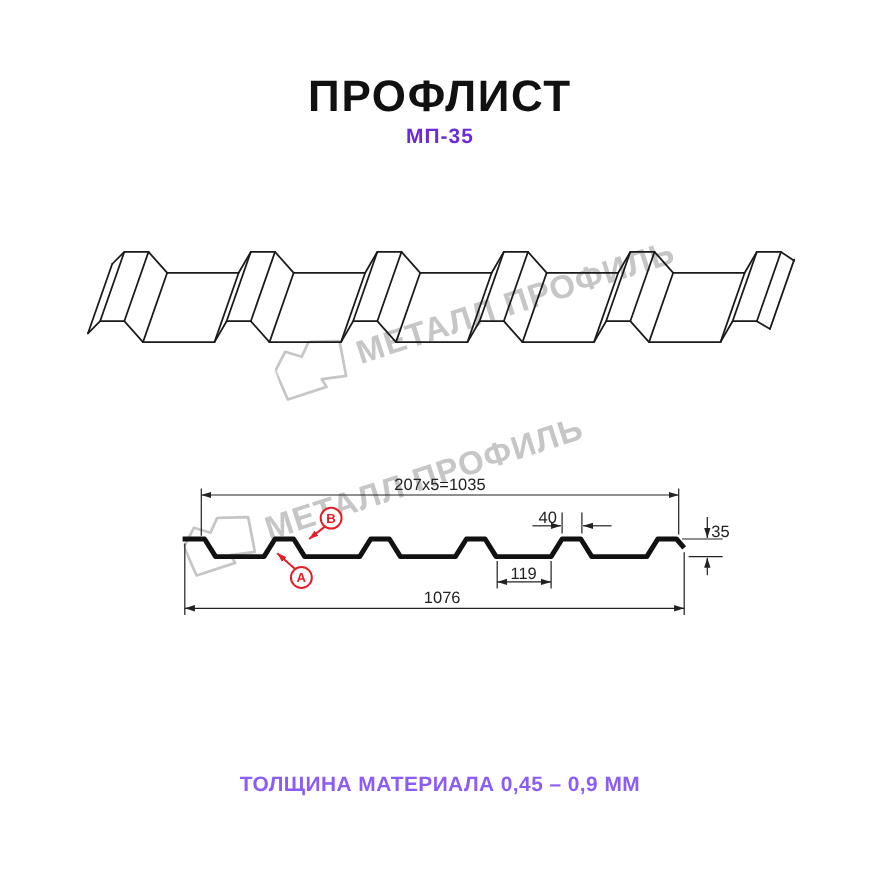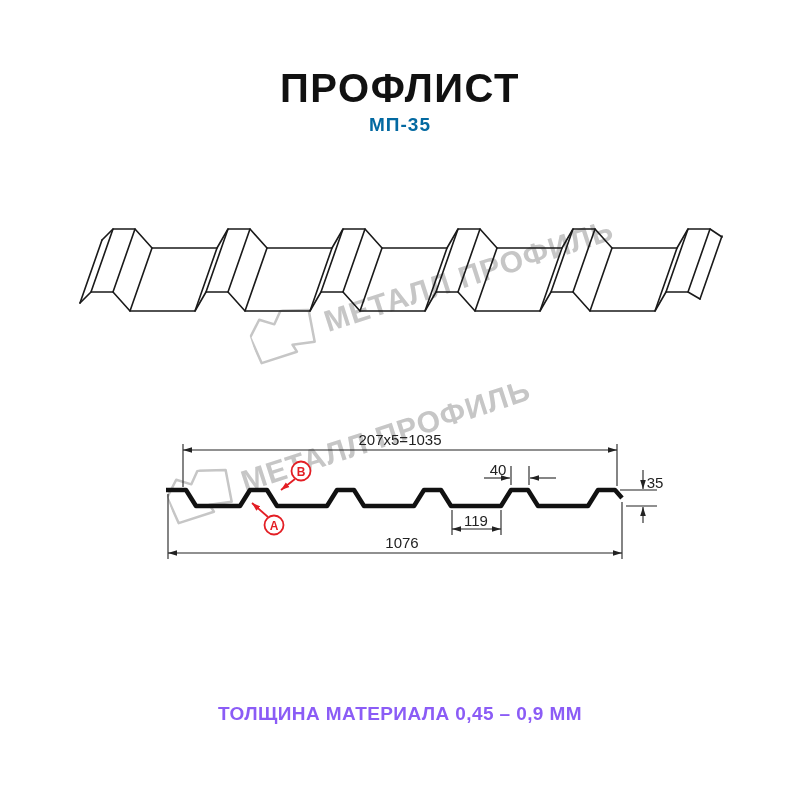--- a/index.html
+++ b/index.html
@@ -6,21 +6,21 @@
   .canvas{
     position:relative;width:800px;height:800px;background:#ffffff;overflow:hidden;
     font-family:"Liberation Sans", sans-serif;color:#1a1a1a;
   }
   .page-title{
     position:absolute;left:0;top:66px;width:800px;text-align:center;
     font-size:40px;font-weight:800;letter-spacing:1.5px;color:#111;
   }
   .page-subtitle{
     position:absolute;left:0;top:114px;width:800px;text-align:center;
-    font-size:19px;font-weight:600;letter-spacing:1px;color:#0369a1;
+    font-size:19px;font-weight:600;letter-spacing:1px;color:#6d28d9;
   }
   .footer-note{
     position:absolute;left:0;top:703px;width:800px;text-align:center;
     font-size:19px;font-weight:600;letter-spacing:.4px;color:#8b5cf6;
   }
   .wm{
     position:absolute;display:flex;align-items:center;gap:10px;
     transform-origin:0 50%;transform:rotate(-18deg);
     color:#c6c6c6;font-weight:bold;font-size:30px;letter-spacing:1px;white-space:nowrap;
     z-index:1;user-select:none;

